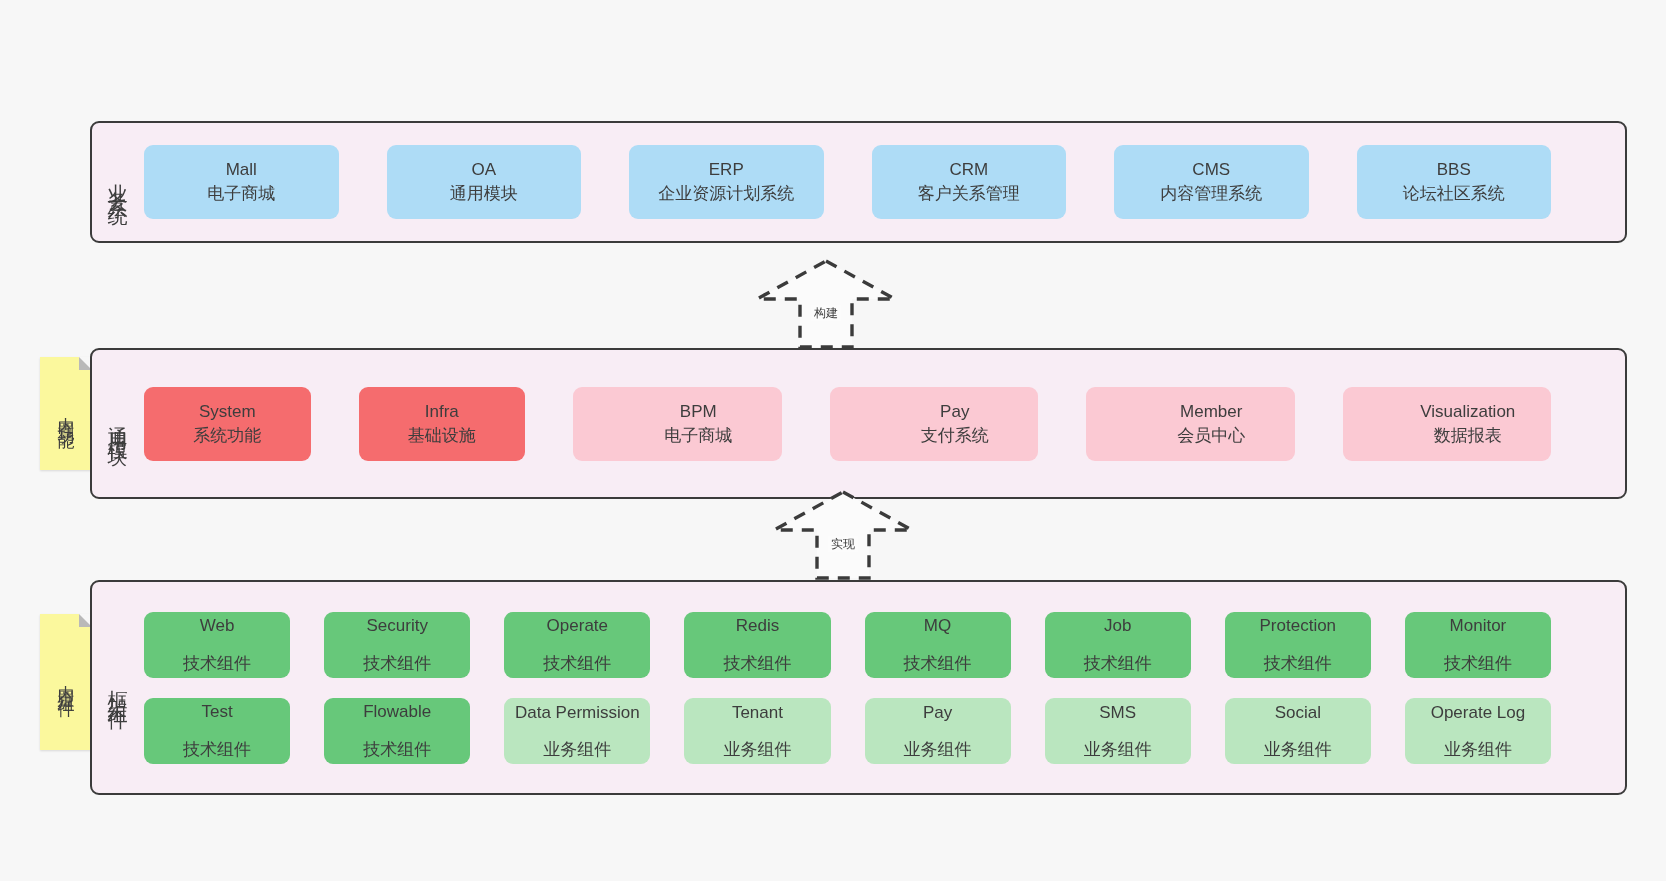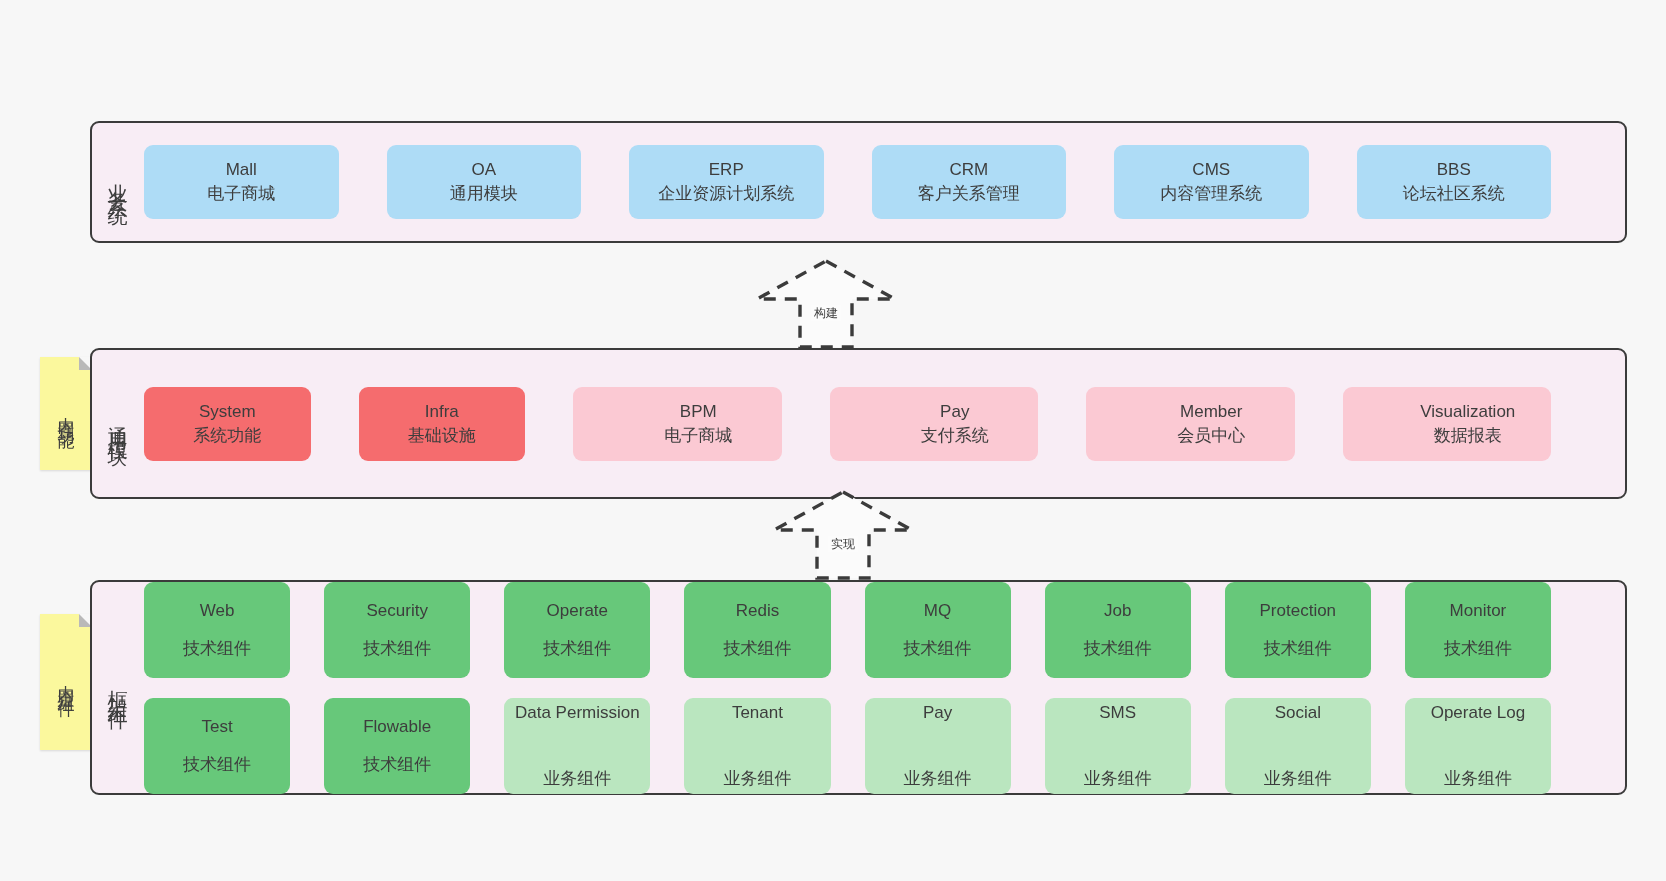--- a/index.html
+++ b/index.html
@@ -53,21 +53,21 @@
     display:flex;
     flex-direction:column;
     justify-content:center;
     align-items:center;
     text-align:center;
     font-size:17px;
     line-height:1.4;
     padding:3px 6px;
     box-sizing:border-box;
   }
-  #layer-components .box { height:96px;gap:14px; }
+  #layer-components .box { height:66px;gap:14px; }
   .blue       { background:#AEDCF6; }
   .red        { background:#F56C6E; }
   .pink       { background:#FBC9D3;padding-left:48px; }
   .green      { background:#67C87A; }
   .lightgreen { background:#BAE6BF;justify-content:space-between; }
 
   .note {
     position:absolute;
     left:40px;
     width:52px;

